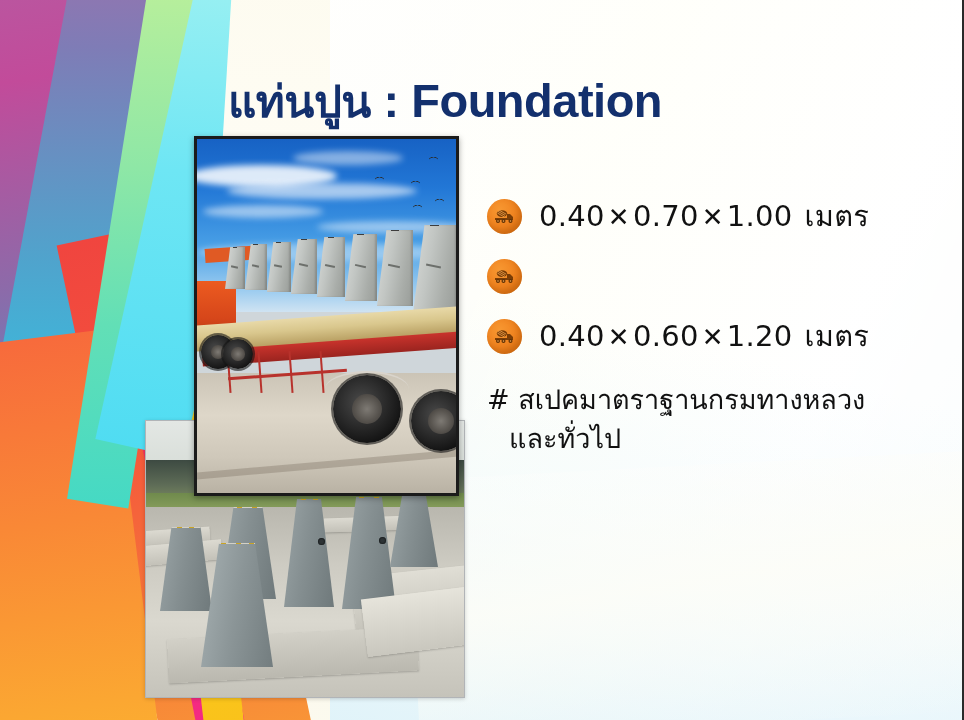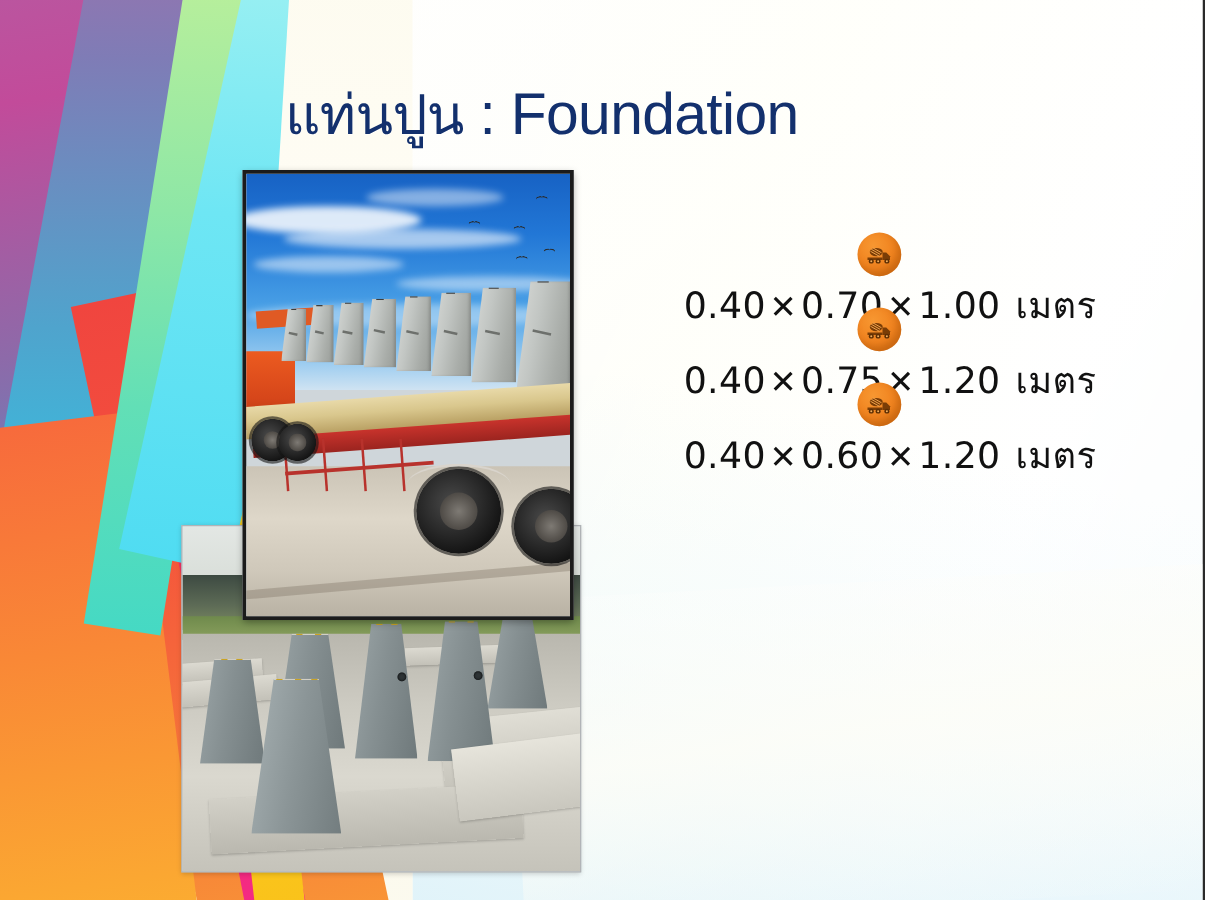--- a/index.html
+++ b/index.html
@@ -44,22 +44,22 @@
     background:linear-gradient(172deg,#b9ef9b 0%,#8ee7a6 35%,#62dfb6 65%,#45d9c4 100%);}
   .b-cyan2{left:196px;width:90px;transform:rotate(12.5deg);top:-10px;height:470px;
     background:linear-gradient(172deg,#9af0f2 0%,#6ee6f4 40%,#4fdcf2 100%);}
   .b-cream{left:190px;width:180px;transform:rotate(-4.5deg);top:200px;height:700px;
     background:linear-gradient(178deg,#f7f4e2 0%,#faf7e8 40%,#fdfcf3 100%);}
   .b-cream2{left:235px;width:150px;transform:rotate(3.5deg);top:-60px;height:560px;
     background:linear-gradient(178deg,#fdfbef 0%,#fffdf6 60%,#ffffff 100%);}
 
   
   #title{
-    position:absolute;left:228px;top:56px;
-    font-size:47px;font-weight:normal;color:#13306d;
+    position:absolute;left:228px;top:66px;
+    font-size:47px;font-weight:bold;color:#13306d;
     letter-spacing:-0.5px;white-space:nowrap;
     text-shadow:0 1px 0 rgba(255,255,255,.6);
   }
   #title .th{font-family:"DejaVu Sans","Liberation Sans",sans-serif;font-size:44px;}
 
   
   .photo{position:absolute;overflow:hidden;background:#cfd6da;}
   #photo-bottom{
     left:145px;top:420px;width:318px;height:276px;
     border:1px solid rgba(140,140,140,.45);
@@ -131,21 +131,21 @@
 
   
   #content{position:absolute;left:487px;top:168px;width:450px;}
   #spec-heading{
     font-family:"DejaVu Sans","Liberation Sans",sans-serif;
     font-size:31px;font-weight:bold;color:#141414;
     display:inline-block;border-bottom:2px solid #141414;padding-bottom:1px;
     line-height:1.25;
   }
   .spec-list{list-style:none;margin:18px 0 0 0;padding:0;}
-  .spec-item{display:flex;align-items:center;height:60px;flex-direction:column;}
+  .spec-item{display:flex;align-items:center;height:60px;}
   .bullet-icon{
     flex:0 0 auto;width:35px;height:35px;border-radius:50%;
     background:radial-gradient(circle at 36% 30%,#f79731 0%,#f0831f 52%,#df7414 100%);
     box-shadow:inset -3px -4px 6px rgba(150,70,0,.35);
     display:flex;align-items:center;justify-content:center;
     margin-right:17px;
   }
   .bullet-icon svg{display:block;}
   .spec-text{
     font-family:"DejaVu Sans","Liberation Sans",sans-serif;
@@ -315,21 +315,20 @@
             <ellipse cx="8" cy="4.6" rx="5.2" ry="3.3" fill="#7a3d06"></ellipse>
             <path d="M4 2.4l7 4M5.2 1.2l7 4M3.4 4l7 4" stroke="#f0a44e" stroke-width="0.8" fill="none"></path>
             <circle cx="4" cy="12" r="2" fill="#5e2f04"></circle>
             <circle cx="9.5" cy="12" r="2" fill="#5e2f04"></circle>
             <circle cx="16.5" cy="12" r="2" fill="#5e2f04"></circle>
             <circle cx="4" cy="12" r="0.8" fill="#f2ae5f"></circle>
             <circle cx="9.5" cy="12" r="0.8" fill="#f2ae5f"></circle>
             <circle cx="16.5" cy="12" r="0.8" fill="#f2ae5f"></circle>
           </svg>
         </span>
-        <span class="spec-text"><span>0.40</span><span class="x">✕</span><span>0.75</span><span class="x">✕</span><span>1.20</span><span class="unit">เมตร</span></span>
       </li>
 
       <li class="spec-item">
         <span class="bullet-icon">
           <svg width="21" height="14" viewBox="0 0 21 14" aria-hidden="true">
             <path d="M1 9h12v2H1z" fill="#7a3d06"></path>
             <path d="M13 5h3l3 3v3h-6z" fill="#7a3d06"></path>
             <ellipse cx="8" cy="4.6" rx="5.2" ry="3.3" fill="#7a3d06"></ellipse>
             <path d="M4 2.4l7 4M5.2 1.2l7 4M3.4 4l7 4" stroke="#f0a44e" stroke-width="0.8" fill="none"></path>
             <circle cx="4" cy="12" r="2" fill="#5e2f04"></circle>
@@ -338,15 +337,19 @@
             <circle cx="4" cy="12" r="0.8" fill="#f2ae5f"></circle>
             <circle cx="9.5" cy="12" r="0.8" fill="#f2ae5f"></circle>
             <circle cx="16.5" cy="12" r="0.8" fill="#f2ae5f"></circle>
           </svg>
         </span>
         <span class="spec-text"><span>0.40</span><span class="x">✕</span><span>0.60</span><span class="x">✕</span><span>1.20</span><span class="unit">เมตร</span></span>
       </li>
 
     </ul>
 
+    <div id="footnote">
+      <span># สเปคมาตราฐานกรมทางหลวง</span>
+      <span class="l2">และทั่วไป</span>
+    </div>
 
   </div>
 </div>
 
 </body></html>

